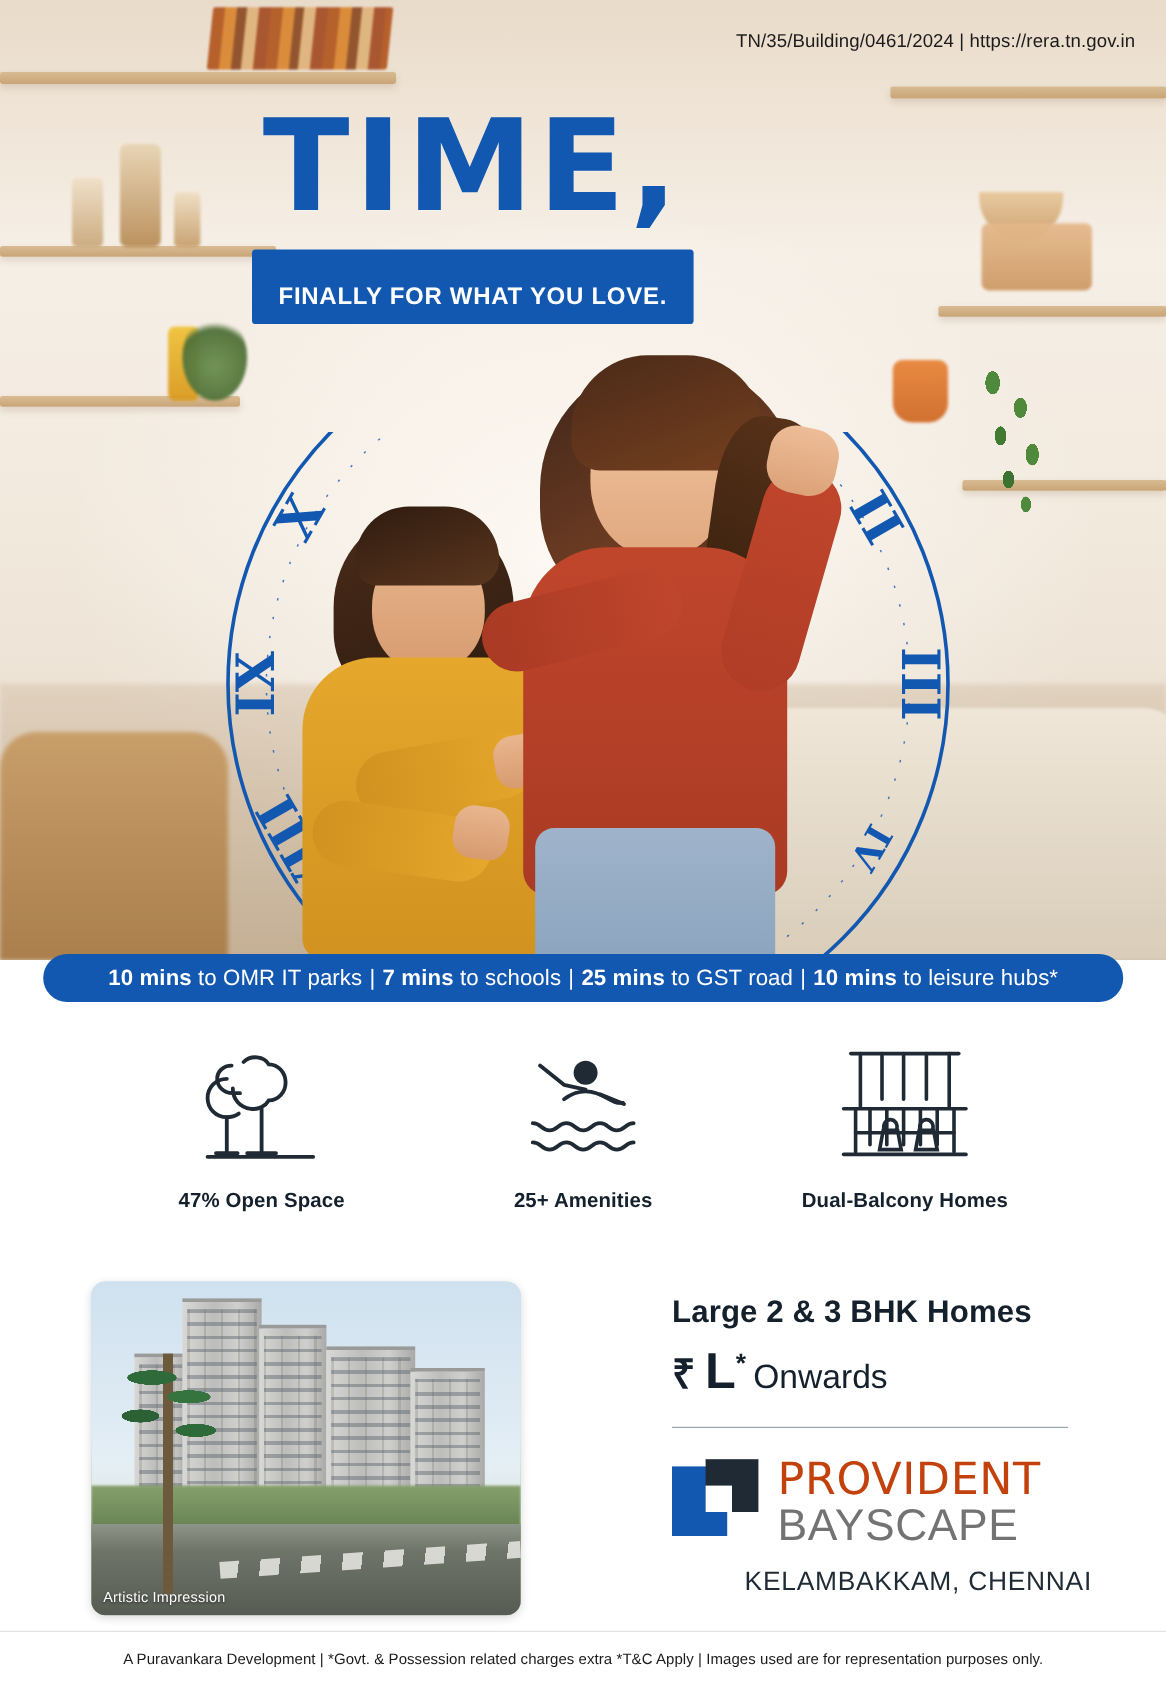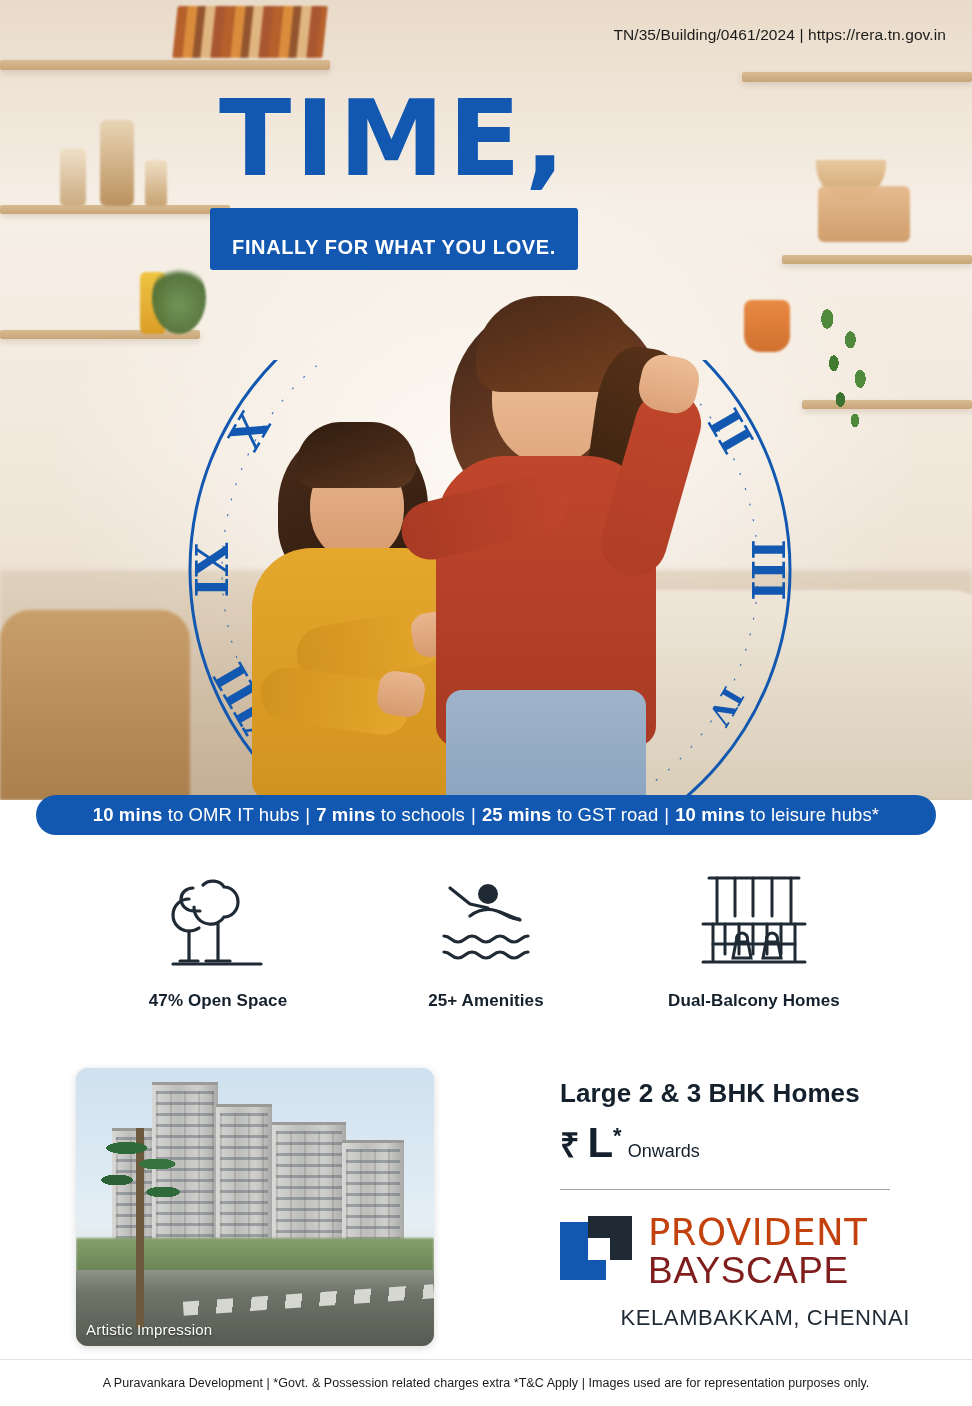--- a/index.html
+++ b/index.html
@@ -355,21 +355,21 @@
       linear-gradient(90deg, rgba(0,0,0,0) 44%, #6d5a3c 44% 52%, rgba(0,0,0,0) 52%);
   }
   .greenery {
     position: absolute; left: 0; bottom: 62px; width: 100%; height: 46px;
     background: linear-gradient(180deg,#86a06c,#5f7a4c);
     filter: blur(1px);
   }
   .artistic {
     position: absolute;
     left: 10px; bottom: 8px;
-    font-size: 15px;
+    font-size: 12px;
     color: #ffffff;
     text-shadow: 0 1px 2px rgba(0,0,0,.6);
     letter-spacing: .2px;
   }
 
   
   .info {
     position: absolute;
     left: 560px; top: 1078px;
     width: 350px;
@@ -383,21 +383,21 @@
   .price-row {
     margin-top: 10px;
     display: flex;
     align-items: baseline;
     color: #14202b;
   }
   .price-rupee { font-size: 34px; font-weight: bold; }
   .price-num { font-size: 46px; font-weight: bold; letter-spacing: -.5px; }
   .price-l { font-size: 42px; font-weight: bold; margin-left: 8px; }
   .price-star { font-size: 22px; font-weight: bold; align-self: flex-start; margin-top: 4px; }
-  .price-onw { font-size: 18px; margin-left: 6px; }
+  .price-onw { font-size: 28px; margin-left: 6px; }
   .hr {
     margin: 22px 0 0 0;
     border: 0;
     border-top: 1px solid #9aa3ab;
     width: 330px;
   }
 
   .brand {
     margin-top: 24px;
     display: flex;
@@ -427,21 +427,21 @@
     font-family: "DejaVu Sans", sans-serif;
     font-weight: normal;
     font-size: 37px;
     letter-spacing: .5px;
     color: #c2410c;
     line-height: 1.02;
   }
   .brand-text .b2 {
     font-size: 37px;
     letter-spacing: .5px;
-    color: #7f1d1d;
+    color: #737373;
     line-height: 1.05;
   }
   .locality {
     margin-top: 14px;
     font-size: 22px;
     color: #1f2a35;
     letter-spacing: .6px;
     text-align: right;
     width: 350px;
   }
@@ -535,21 +535,21 @@
 
     <div class="rera">TN/35/Building/0461/2024 | https://rera.tn.gov.in</div>
 
     <div class="headline">
       <div class="time">TIME,</div>
       <div class="subline">FINALLY FOR WHAT YOU LOVE.</div>
     </div>
   </div>
 
   <div class="strip">
-    <span><b>10 mins</b><span> to OMR IT hubs</span></span>
+    <span><b>10 mins</b><span> to OMR IT parks</span></span>
     <span class="sep">|</span>
     <span><b>7 mins</b><span> to schools</span></span>
     <span class="sep">|</span>
     <span><b>25 mins</b><span> to GST road</span></span>
     <span class="sep">|</span>
     <span><b>10 mins</b><span> to leisure hubs*</span></span>
   </div>
 
   <div class="amenities">
 

